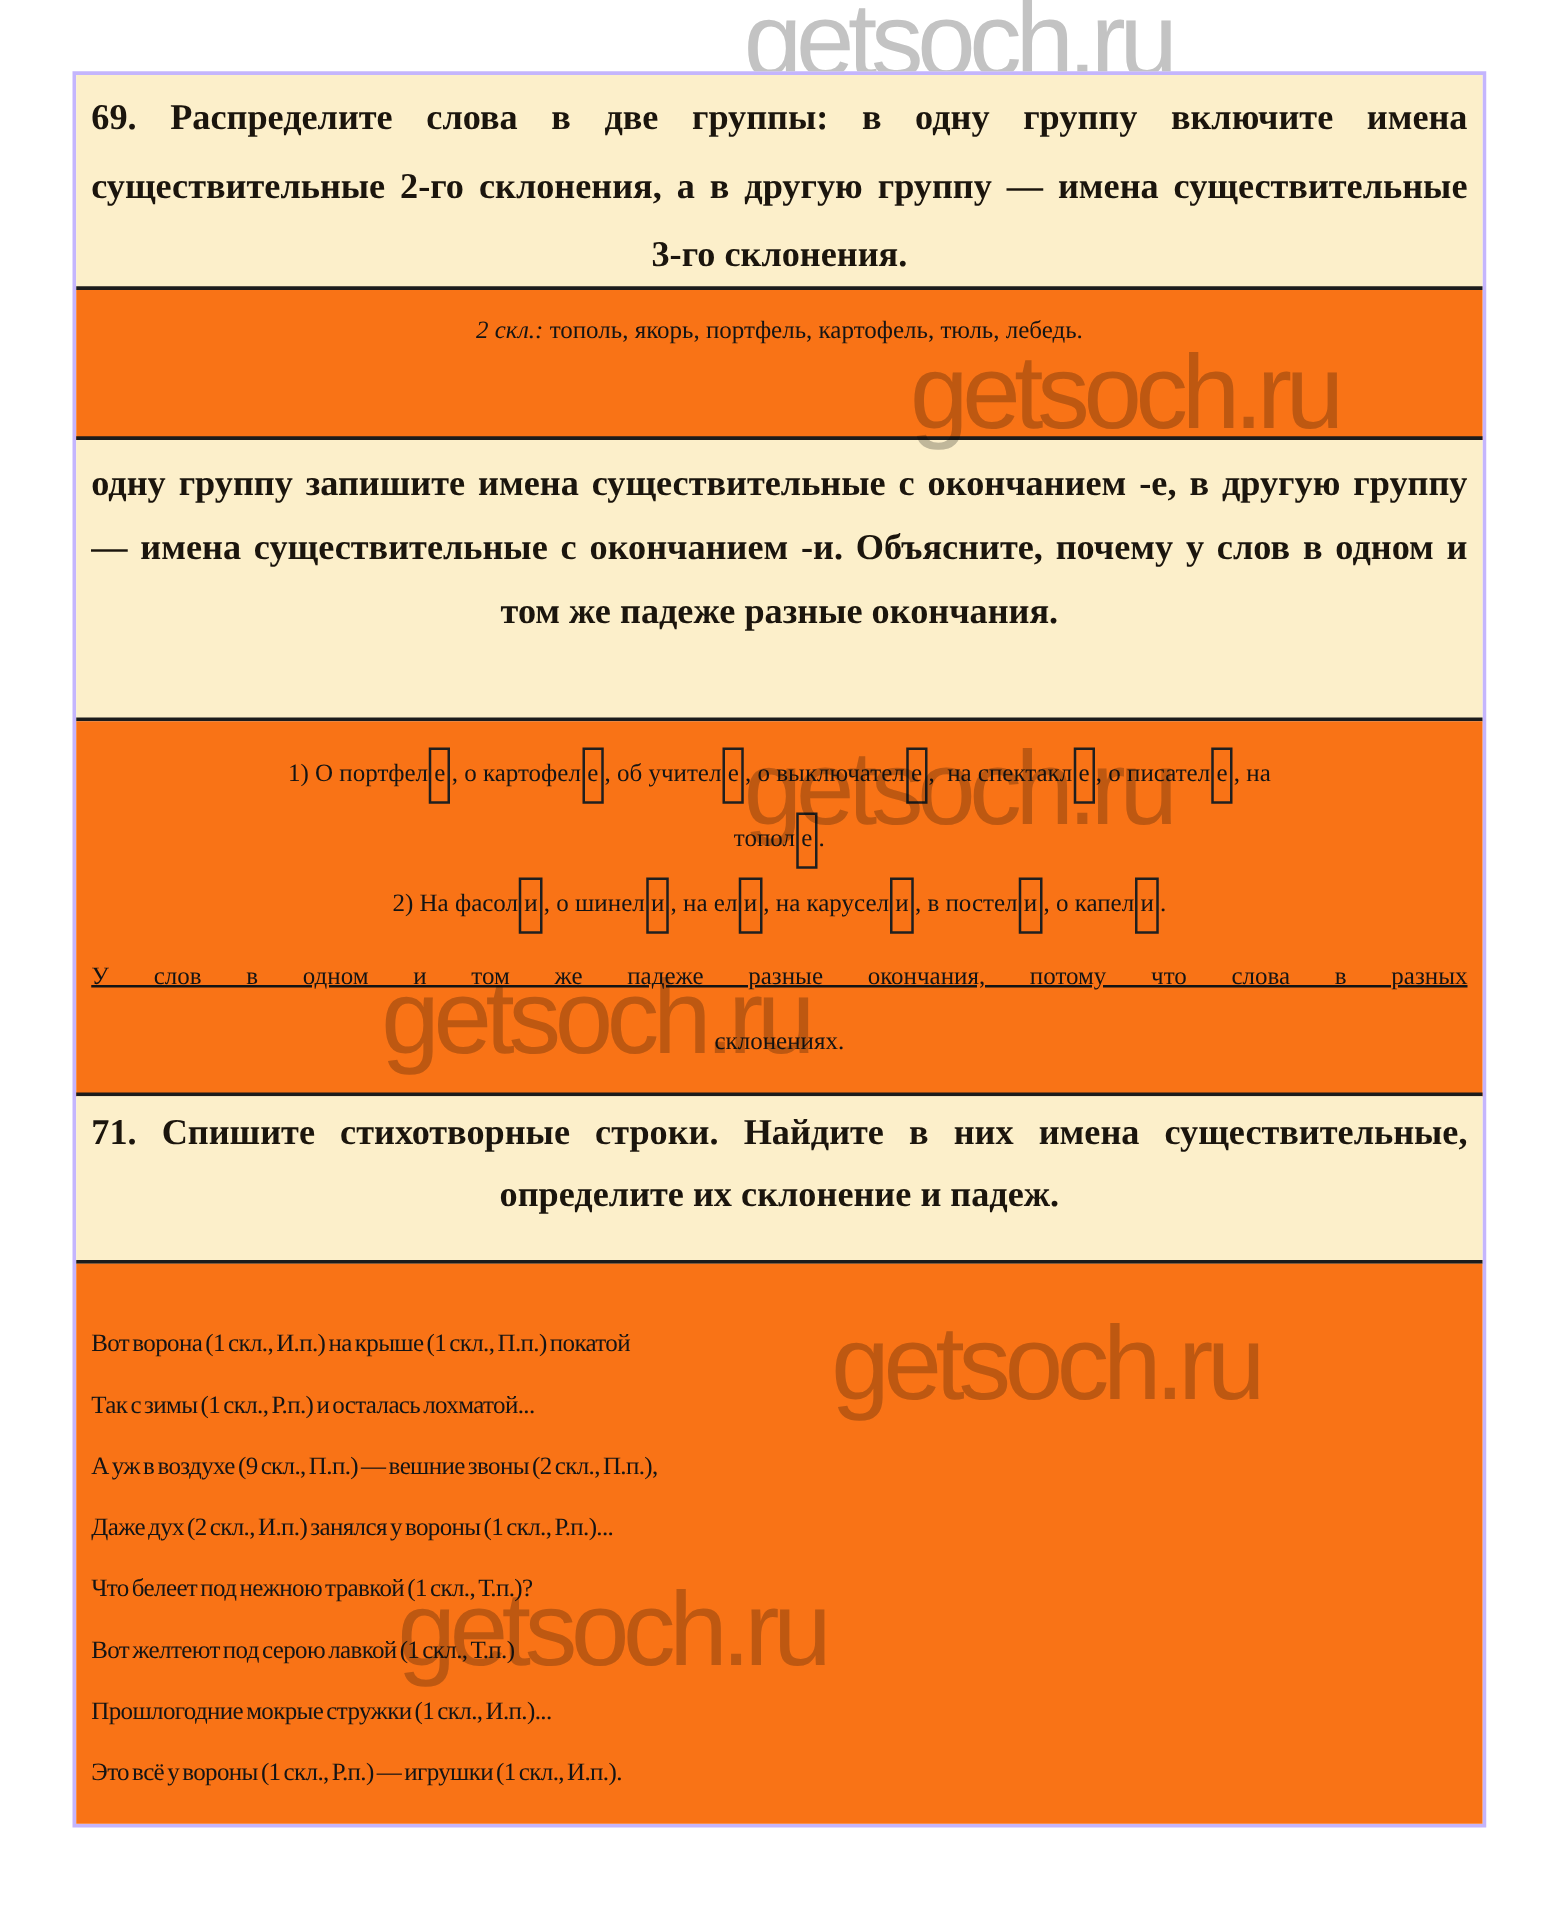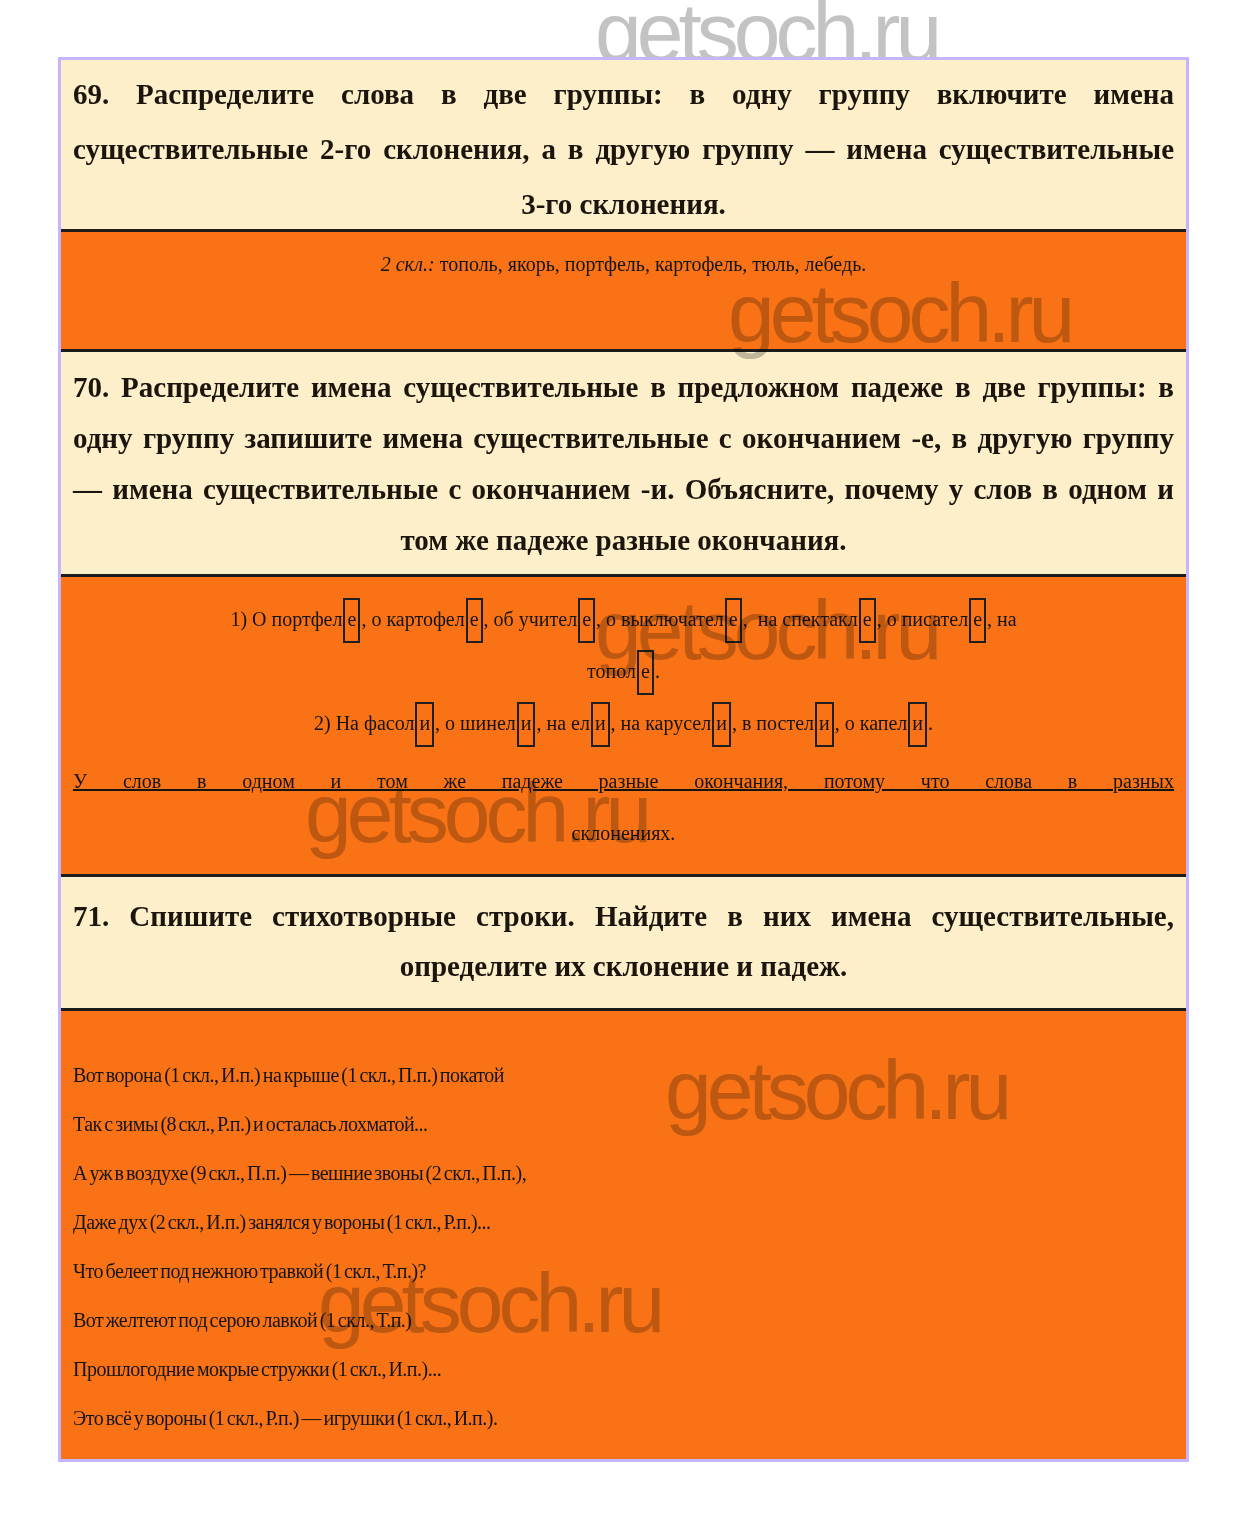--- a/index.html
+++ b/index.html
@@ -31,21 +31,21 @@
   .sec:last-child{border-bottom:none;}
   .task{background:#fcefca;font-weight:bold;font-size:29px;color:#1b150d;}
   .answer{background:#f97316;font-size:20px;}
   .tline{white-space:nowrap;text-align:center;}
   .jline{white-space:normal;text-align:justify;text-align-last:justify;}
   
   #sec-task69{height:172px;padding-top:7px;line-height:55px;}
   #sec-ans69{height:120px;padding-top:8px;line-height:49px;}
   #sec-task70{height:225px;padding-top:10px;line-height:51px;}
   #sec-ans70{height:300px;padding-top:16px;line-height:52px;}
-  #sec-task71{height:134px;padding-top:14px;line-height:50px;}
+  #sec-task71{height:134px;padding-top:4px;line-height:50px;}
   #sec-ans71{height:448px;padding-top:40px;line-height:49px;}
   .note-start{margin-top:6px;text-decoration:underline;}
   .ital{font-style:italic;}
   .poem-line{letter-spacing:-0.5px;word-spacing:-2px;white-space:nowrap;}
   
   .ending-box{
     border:2px solid #1f1f1f;
     padding:8px 2px 11px 2px;
     margin:0 1px 0 1px;
   }
@@ -69,42 +69,41 @@
     <div class="jline">69. Распределите слова в две группы: в одну группу включите имена</div>
     <div class="jline">существительные 2-го склонения, а в другую группу — имена существительные</div>
     <div class="tline">3-го склонения.</div>
   </div>
 
   <div id="sec-ans69" class="sec answer">
     <div class="tline"><span class="ital">2 скл.:</span><span> тополь, якорь, портфель, картофель, тюль, лебедь.</span></div>
   </div>
 
   <div id="sec-task70" class="sec task">
-    <div class="jline">70. Распределите имена существительные в предложном падеже в две группы: в</div>
     <div class="jline">одну группу запишите имена существительные с окончанием -е, в другую группу</div>
     <div class="jline">— имена существительные с окончанием -и. Объясните, почему у слов в одном и</div>
     <div class="tline">том же падеже разные окончания.</div>
   </div>
 
   <div id="sec-ans70" class="sec answer">
     <div class="tline">1) О портфел<span class="ending-box">е</span>, о картофел<span class="ending-box">е</span>, об учител<span class="ending-box">е</span>, о выключател<span class="ending-box">е</span>,&nbsp; на спектакл<span class="ending-box">е</span>, о писател<span class="ending-box">е</span>, на</div>
     <div class="tline">топол<span class="ending-box">е</span>.</div>
     <div class="tline">2) На фасол<span class="ending-box">и</span>, о шинел<span class="ending-box">и</span>, на ел<span class="ending-box">и</span>, на карусел<span class="ending-box">и</span>, в постел<span class="ending-box">и</span>, о капел<span class="ending-box">и</span>.</div>
     <div class="jline note-start">У слов в одном и том же падеже разные окончания, потому что слова в разных</div>
     <div class="tline">склонениях.</div>
   </div>
 
   <div id="sec-task71" class="sec task">
     <div class="jline">71. Спишите стихотворные строки. Найдите в них имена существительные,</div>
     <div class="tline">определите их склонение и падеж.</div>
   </div>
 
   <div id="sec-ans71" class="sec answer">
     <div class="poem-line">Вот ворона (1 скл., И.п.) на крыше (1 скл., П.п.) покатой</div>
-    <div class="poem-line">Так с зимы (8 скл., Р.п.) и осталась лохматой...</div>
+    <div class="poem-line">Так с зимы (1 скл., Р.п.) и осталась лохматой...</div>
     <div class="poem-line">А уж в воздухе (9 скл., П.п.) — вешние звоны (2 скл., П.п.),</div>
     <div class="poem-line">Даже дух (2 скл., И.п.) занялся у вороны (1 скл., Р.п.)...</div>
     <div class="poem-line">Что белеет под нежною травкой (1 скл., Т.п.)?</div>
     <div class="poem-line">Вот желтеют под серою лавкой (1 скл., Т.п.)</div>
     <div class="poem-line">Прошлогодние мокрые стружки (1 скл., И.п.)...</div>
     <div class="poem-line">Это всё у вороны (1 скл., Р.п.) — игрушки (1 скл., И.п.).</div>
   </div>
 
 </div>
 

